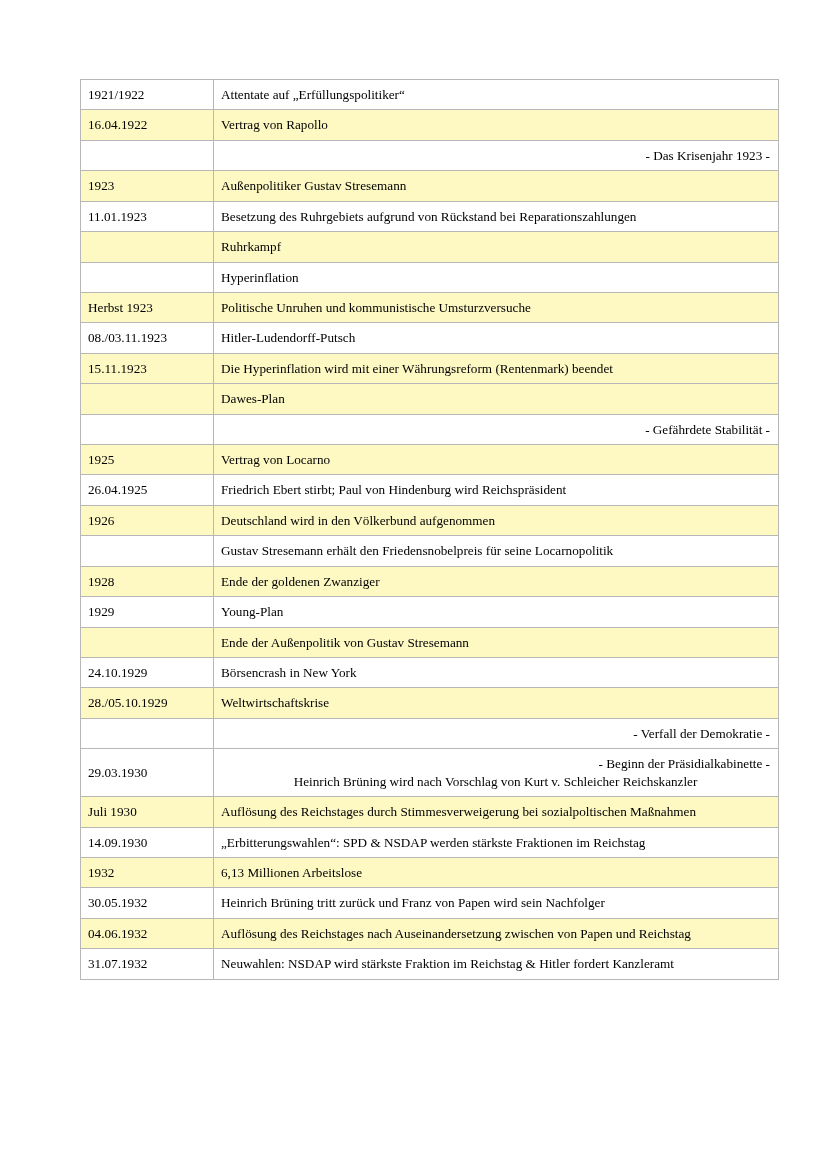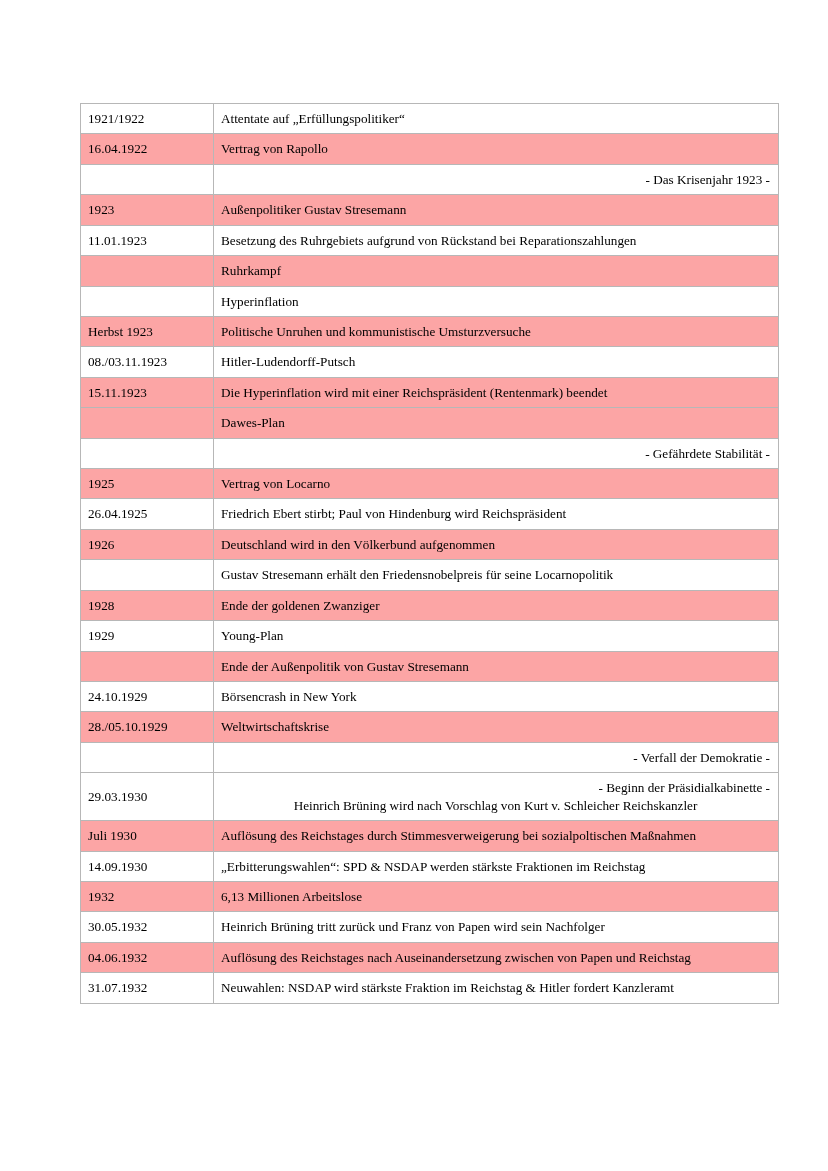--- a/index.html
+++ b/index.html
@@ -25,32 +25,31 @@
   .timeline-wrap {
     position: absolute;
     left: 80px;
     top: 79px;
     width: 668px;
   }
   table.timeline {
     border-collapse: collapse;
     width: 668px;
     table-layout: fixed;
-    margin-top: 24px;
   }
   table.timeline td {
     border: 1px solid #b7b7b7;
     font-size: 13.2px;
     line-height: 1.32;
     padding: 6px 8px 6px 7px;
     vertical-align: middle;
     background: #ffffff;
   }
   table.timeline tr.alt td {
-    background: #fca5a5;
+    background: #fef9c3;
     font-family: Liberation Serif, serif;
   }
   td.date-cell {
     width: 117px;
     white-space: nowrap;
   }
   td.event-cell {
     width: 549px;
   }
   td.event-cell.center {
@@ -103,21 +102,21 @@
           <tr class="alt">
             <td class="date-cell">Herbst 1923</td>
             <td class="event-cell">Politische Unruhen und kommunistische Umsturzversuche</td>
           </tr>
           <tr>
             <td class="date-cell">08./03.11.1923</td>
             <td class="event-cell">Hitler-Ludendorff-Putsch</td>
           </tr>
           <tr class="alt">
             <td class="date-cell">15.11.1923</td>
-            <td class="event-cell">Die Hyperinflation wird mit einer Reichspräsident (Rentenmark) beendet</td>
+            <td class="event-cell">Die Hyperinflation wird mit einer Währungsreform (Rentenmark) beendet</td>
           </tr>
           <tr class="alt">
             <td class="date-cell"></td>
             <td class="event-cell">Dawes-Plan</td>
           </tr>
           <tr>
             <td class="date-cell"></td>
             <td class="event-cell center">- Gefährdete Stabilität -</td>
           </tr>
           <tr class="alt">

